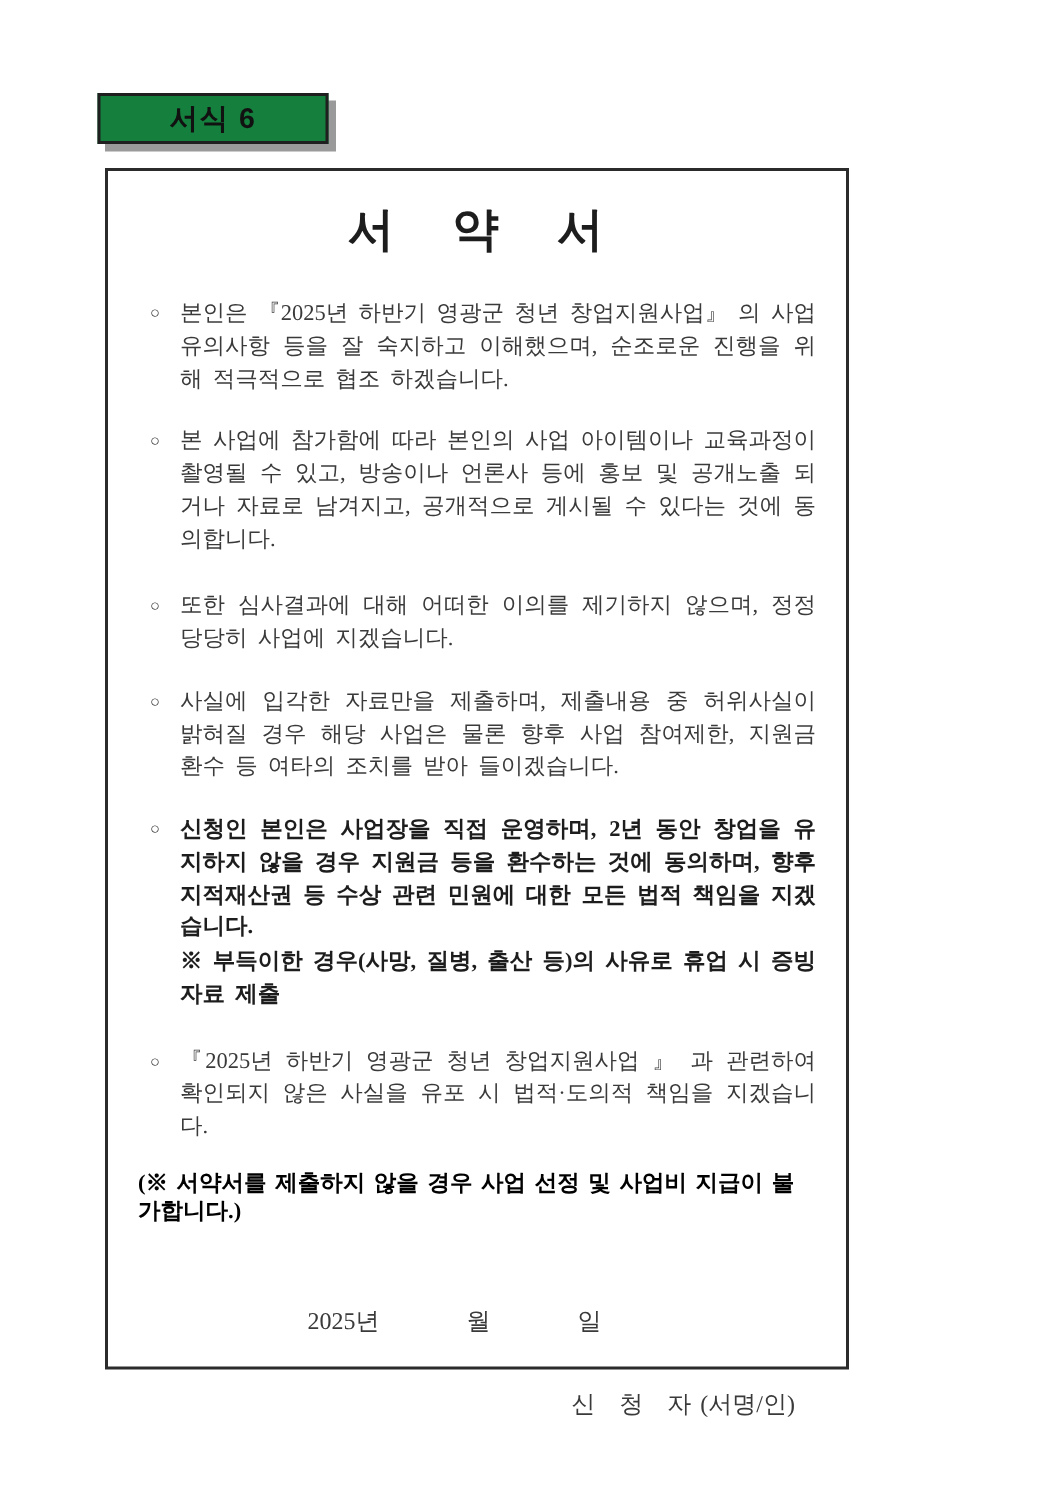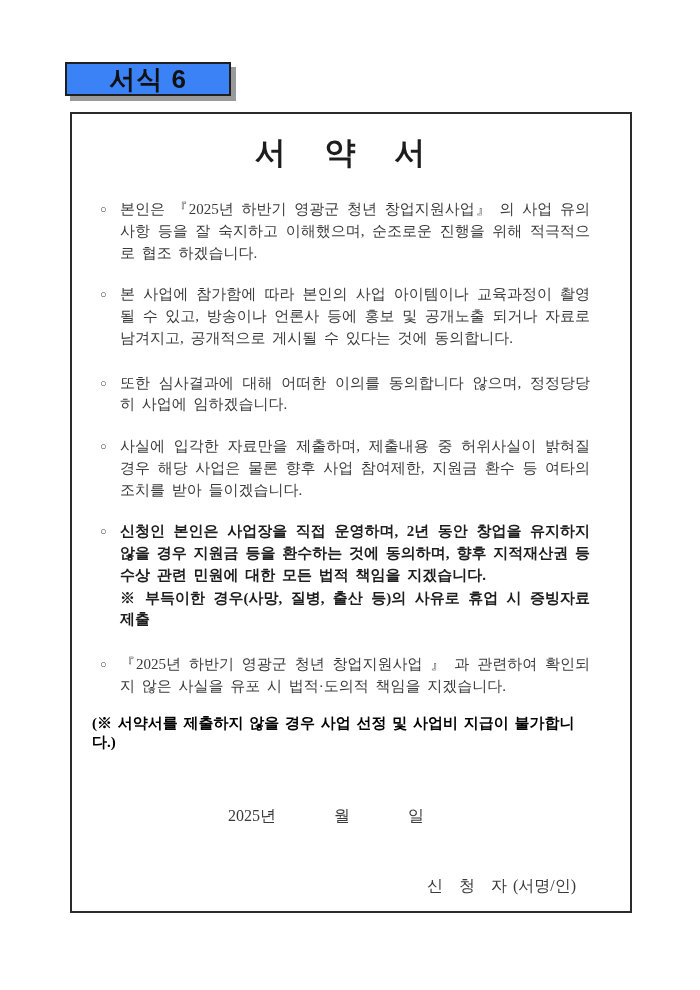--- a/index.html
+++ b/index.html
@@ -12,44 +12,44 @@
     background: #ffffff;
     font-family: "Liberation Serif", "DejaVu Serif", serif;
     color: #3a3a3a;
     overflow: hidden;
   }
   
   .form-label-box {
     position: absolute;
     left: 65px;
     top: 62px;
-    width: 166px;
+    width: 154px;
     height: 34px;
-    background: #3b82f6;
+    background: #15803d;
     border: 2px solid #1f1f1f;
     box-shadow: 5px 5px 0 #9a9a9a;
     display: flex;
     align-items: center;
     justify-content: center;
     font-family: "Liberation Sans", "DejaVu Sans", sans-serif;
     font-weight: bold;
-    font-size: 26px;
+    font-size: 19px;
     color: #111111;
     letter-spacing: 1px;
   }
   
   .pledge-box {
     position: absolute;
     left: 70px;
     top: 112px;
-    width: 562px;
+    width: 496px;
     height: 801px;
     border: 2px solid #2b2b2b;
     background: #ffffff;
-    padding: 16px 40px 0 20px;
+    padding: 16px 20px 0 20px;
   }
   .doc-title {
     text-align: center;
     font-size: 31px;
     font-weight: bold;
     color: #1d1d1d;
     word-spacing: 27px;
     margin-top: 2px;
     margin-bottom: 25px;
     letter-spacing: 2px;
@@ -86,21 +86,21 @@
     color: #000000;
     word-spacing: 2px;
     margin-bottom: 54px;
   }
   .date-line {
     display: flex;
     justify-content: center;
     gap: 58px;
     font-size: 16px;
     color: #3a3a3a;
-    margin-bottom: 49px;
+    margin-bottom: 34px;
     margin-right: 30px;
   }
   .sign-line {
     display: flex;
     justify-content: flex-end;
     margin-left: 212px;
     margin-right: 14px;
     font-size: 16px;
     color: #3a3a3a;
   }
@@ -124,21 +124,21 @@
       <div class="ptext">본인은 『2025년 하반기 영광군 청년 창업지원사업』 의 사업 유의사항 등을 잘 숙지하고 이해했으며, 순조로운 진행을 위해 적극적으로 협조 하겠습니다.</div>
     </div>
 
     <div class="para gap-lg">
       <span class="bullet">○</span>
       <div class="ptext">본 사업에 참가함에 따라 본인의 사업 아이템이나 교육과정이 촬영될 수 있고, 방송이나 언론사 등에 홍보 및 공개노출 되거나 자료로 남겨지고, 공개적으로 게시될 수 있다는 것에 동의합니다.</div>
     </div>
 
     <div class="para">
       <span class="bullet">○</span>
-      <div class="ptext">또한 심사결과에 대해 어떠한 이의를 동의합니다 않으며, 정정당당히 사업에 임하겠습니다.</div>
+      <div class="ptext">또한 심사결과에 대해 어떠한 이의를 제기하지 않으며, 정정당당히 사업에 지겠습니다.</div>
     </div>
 
     <div class="para">
       <span class="bullet">○</span>
       <div class="ptext">사실에 입각한 자료만을 제출하며, 제출내용 중 허위사실이 밝혀질 경우 해당 사업은 물론 향후 사업 참여제한, 지원금 환수 등 여타의 조치를 받아 들이겠습니다.</div>
     </div>
 
     <div class="para bold p5">
       <span class="bullet">○</span>
       <div class="ptext-wrap">

